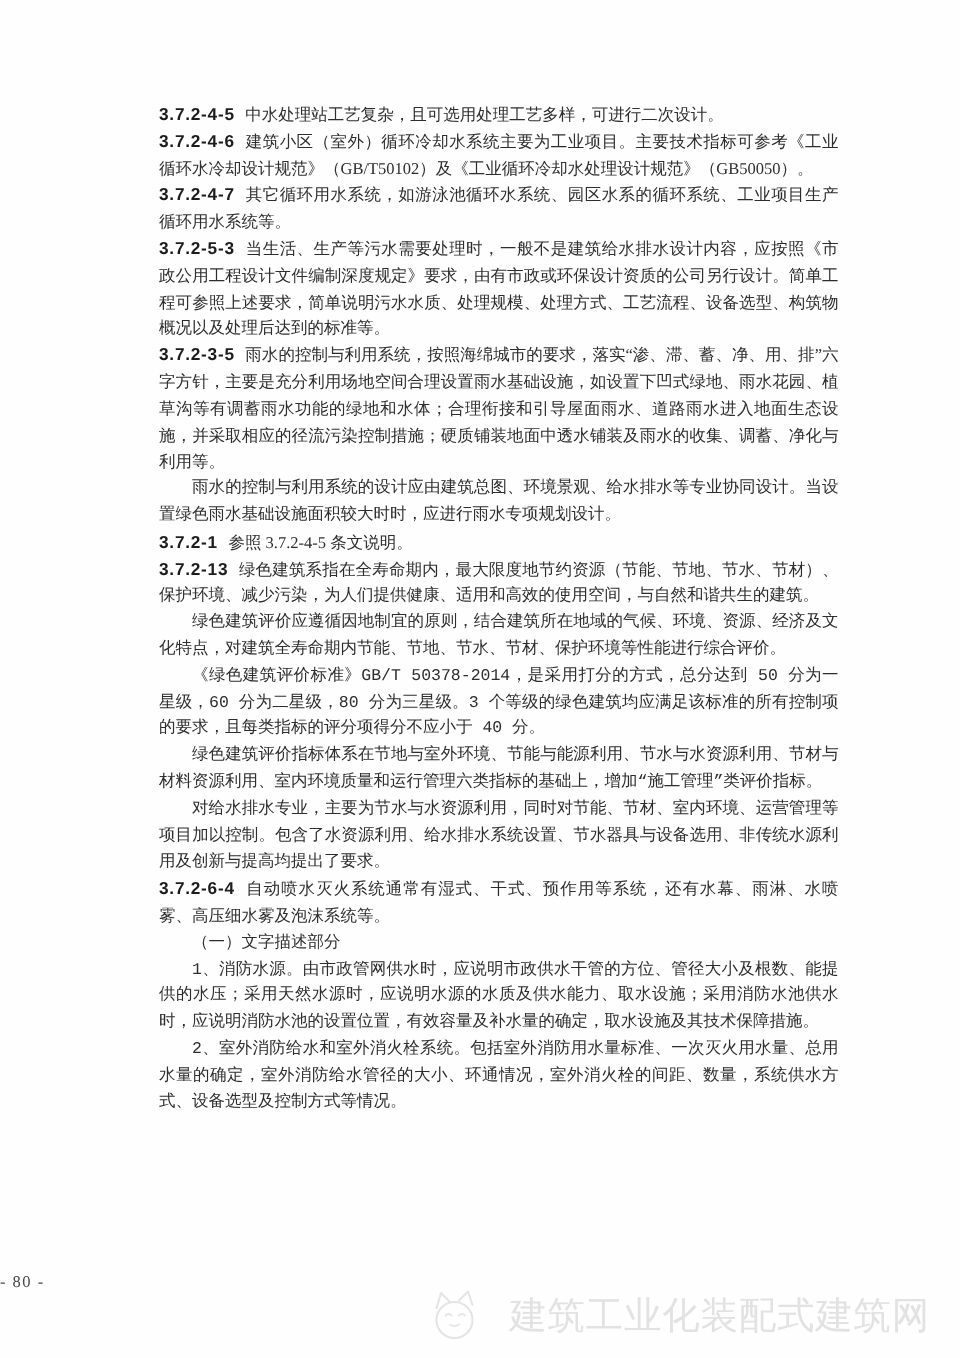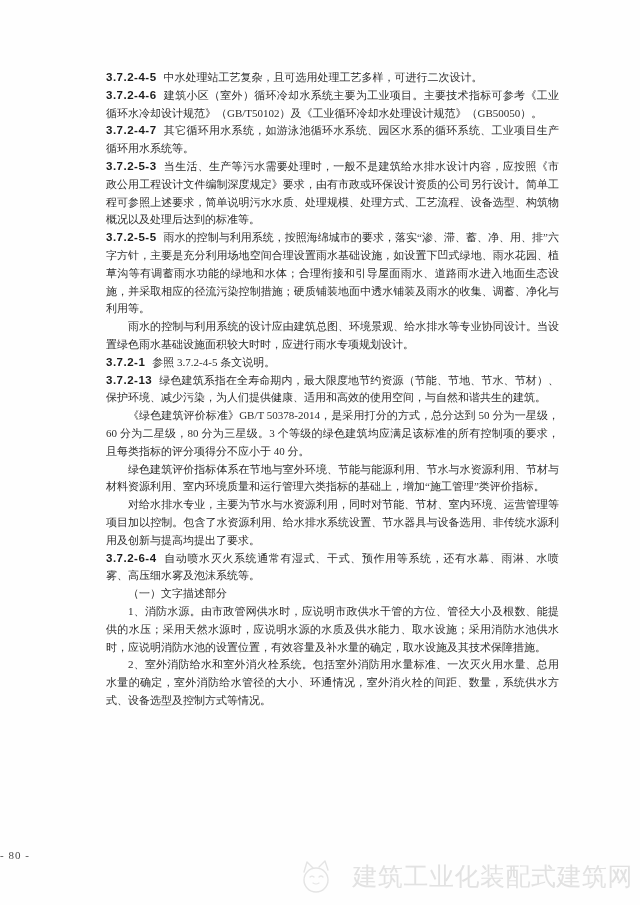--- a/index.html
+++ b/index.html
@@ -17,40 +17,40 @@
   .content {
     position: absolute;
     left: 106px; top: 69px; width: 453px;
     color: #2d2d2d;
     font-size: 11px;
     line-height: 17.8px;
     text-align: justify;
     text-justify: inter-ideograph;
   }
   .content p { margin: 0; padding: 0; }
-  .content p.indent { text-indent: 2em; }
+  .content p.indent { text-indent: 2em; font-family: Liberation Mono, monospace; }
   b.num {
     font-family: "Liberation Sans", "DejaVu Sans", sans-serif;
     font-weight: bold;
     font-size: 11.5px;
     color: #1c1c1c;
     letter-spacing: 0.5px;
     margin-right: 7px;
   }
   .footer-page {
     position: absolute;
     top: 849px; left: 0; width: 100%;
     font-size: 11px;
     color: #454545;
     letter-spacing: 1px;
     font-family: "Liberation Serif", "DejaVu Serif", serif;
   }
   .watermark {
     position: absolute;
-    top: 857px; right: 7px;
+    top: 857px; right: 20px;
     display: flex;
     align-items: center;
     gap: 19px;
     pointer-events: none;
   }
   .watermark-text {
     font-size: 25px;
     color: #e2e2e2;
     font-family: "Liberation Serif", "DejaVu Serif", serif;
     white-space: nowrap;
@@ -61,24 +61,25 @@
 </head>
 <body>
 
 <div class="page">
 
   <div class="content" id="doc-body">
       <p class="para"><b class="num">3.7.2-4-5</b><span>中水处理站工艺复杂，且可选用处理工艺多样，可进行二次设计。</span></p>
       <p class="para"><b class="num">3.7.2-4-6</b><span>建筑小区（室外）循环冷却水系统主要为工业项目。主要技术指标可参考《工业循环水冷却设计规范》（GB/T50102）及《工业循环冷却水处理设计规范》（GB50050）。</span></p>
       <p class="para"><b class="num">3.7.2-4-7</b><span>其它循环用水系统，如游泳池循环水系统、园区水系的循环系统、工业项目生产循环用水系统等。</span></p>
       <p class="para"><b class="num">3.7.2-5-3</b><span>当生活、生产等污水需要处理时，一般不是建筑给水排水设计内容，应按照《市政公用工程设计文件编制深度规定》要求，由有市政或环保设计资质的公司另行设计。简单工程可参照上述要求，简单说明污水水质、处理规模、处理方式、工艺流程、设备选型、构筑物概况以及处理后达到的标准等。</span></p>
-      <p class="para"><b class="num">3.7.2-5-5</b><span>雨水的控制与利用系统，按照海绵城市的要求，落实“渗、滞、蓄、净、用、排”六字方针，主要是充分利用场地空间合理设置雨水基础设施，如设置下凹式绿地、雨水花园、植草沟等有调蓄雨水功能的绿地和水体；合理衔接和引导屋面雨水、道路雨水进入地面生态设施，并采取相应的径流污染控制措施；硬质铺装地面中透水铺装及雨水的收集、调蓄、净化与利用等。</span></p>
+      <p class="para"><b class="num">3.7.2-3-5</b><span>雨水的控制与利用系统，按照海绵城市的要求，落实“渗、滞、蓄、净、用、排”六字方针，主要是充分利用场地空间合理设置雨水基础设施，如设置下凹式绿地、雨水花园、植草沟等有调蓄雨水功能的绿地和水体；合理衔接和引导屋面雨水、道路雨水进入地面生态设施，并采取相应的径流污染控制措施；硬质铺装地面中透水铺装及雨水的收集、调蓄、净化与利用等。</span></p>
       <p class="para indent"><span>雨水的控制与利用系统的设计应由建筑总图、环境景观、给水排水等专业协同设计。当设置绿色雨水基础设施面积较大时时，应进行雨水专项规划设计。</span></p>
       <p class="para"><b class="num">3.7.2-1</b><span>参照 3.7.2-4-5 条文说明。</span></p>
       <p class="para"><b class="num">3.7.2-13</b><span>绿色建筑系指在全寿命期内，最大限度地节约资源（节能、节地、节水、节材）、保护环境、减少污染，为人们提供健康、适用和高效的使用空间，与自然和谐共生的建筑。</span></p>
+      <p class="para indent"><span>绿色建筑评价应遵循因地制宜的原则，结合建筑所在地域的气候、环境、资源、经济及文化特点，对建筑全寿命期内节能、节地、节水、节材、保护环境等性能进行综合评价。</span></p>
       <p class="para indent"><span>《绿色建筑评价标准》GB/T 50378-2014，是采用打分的方式，总分达到 50 分为一星级，60 分为二星级，80 分为三星级。3 个等级的绿色建筑均应满足该标准的所有控制项的要求，且每类指标的评分项得分不应小于 40 分。</span></p>
       <p class="para indent"><span>绿色建筑评价指标体系在节地与室外环境、节能与能源利用、节水与水资源利用、节材与材料资源利用、室内环境质量和运行管理六类指标的基础上，增加“施工管理”类评价指标。</span></p>
       <p class="para indent"><span>对给水排水专业，主要为节水与水资源利用，同时对节能、节材、室内环境、运营管理等项目加以控制。包含了水资源利用、给水排水系统设置、节水器具与设备选用、非传统水源利用及创新与提高均提出了要求。</span></p>
       <p class="para"><b class="num">3.7.2-6-4</b><span>自动喷水灭火系统通常有湿式、干式、预作用等系统，还有水幕、雨淋、水喷雾、高压细水雾及泡沫系统等。</span></p>
       <p class="para indent"><span>（一）文字描述部分</span></p>
       <p class="para indent"><span>1、消防水源。由市政管网供水时，应说明市政供水干管的方位、管径大小及根数、能提供的水压；采用天然水源时，应说明水源的水质及供水能力、取水设施；采用消防水池供水时，应说明消防水池的设置位置，有效容量及补水量的确定，取水设施及其技术保障措施。</span></p>
       <p class="para indent"><span>2、室外消防给水和室外消火栓系统。包括室外消防用水量标准、一次灭火用水量、总用水量的确定，室外消防给水管径的大小、环通情况，室外消火栓的间距、数量，系统供水方式、设备选型及控制方式等情况。</span></p>
     </div>
 
   <div class="footer-page">- 80 -</div>

